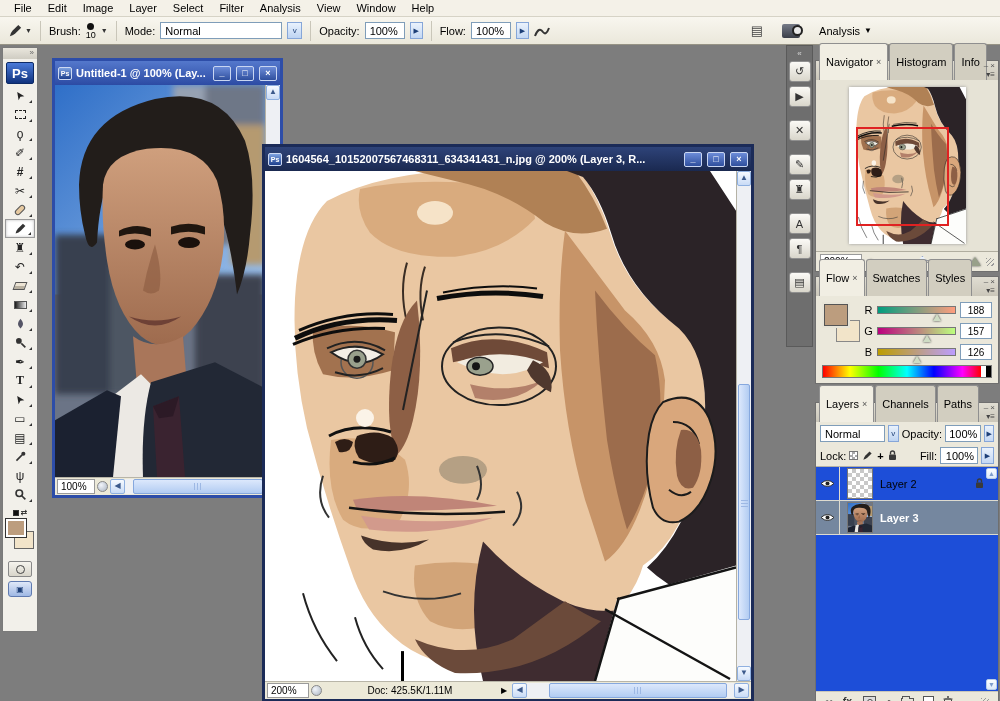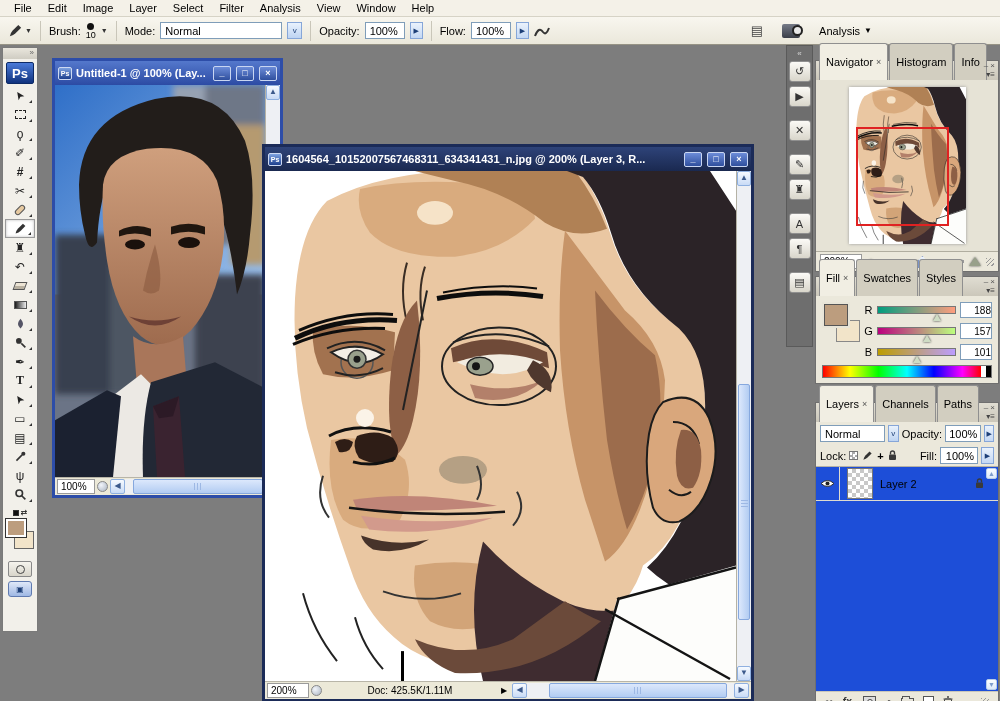--- a/index.html
+++ b/index.html
@@ -96,21 +96,21 @@
 
 .color-body{flex:1;display:flex;padding:6px 6px 2px;gap:4px}
 .fgbg-sm{position:relative;width:38px}
 .fg-sm{position:absolute;left:2px;top:2px;width:24px;height:22px;background:#BC9D7E;border:1px solid #555;outline:2px solid #e8e5d8;z-index:2}
 .bg-sm{position:absolute;left:14px;top:18px;width:24px;height:22px;background:#F2E4C9;border:1px solid #888}
 .chan-col{flex:1;display:flex;flex-direction:column;gap:5px}
 .chan-row{display:flex;align-items:center;gap:4px}
 .chan-label{width:9px;text-align:center}
 .chan-track{flex:1;height:8px;border:1px solid #777;position:relative}
 .chan-thumb{position:absolute;top:7px;width:0;height:0;border-left:4px solid transparent;border-right:4px solid transparent;border-bottom:7px solid #cfdcc4;filter:drop-shadow(0 0 1px #333)}
-.chan-val{width:32px;height:16px;background:#fff;border:1px solid #7f9db9;display:flex;align-items:center;justify-content:flex-end;font-size:10px}
+.chan-val{width:32px;height:16px;background:#fff;border:1px solid #7f9db9;display:flex;align-items:center;justify-content:center;font-size:10px}
 .tr-r{background:linear-gradient(90deg,rgb(0,157,126),rgb(255,157,126))}
 .tr-g{background:linear-gradient(90deg,rgb(188,0,126),rgb(188,255,126))}
 .tr-b{background:linear-gradient(90deg,rgb(188,157,0),rgb(188,157,255))}
 .spectrum{height:13px;margin:3px 6px 5px;border:1px solid #777;background:linear-gradient(90deg,#f00,#ff0 16%,#0f0 33%,#0ff 50%,#00f 66%,#f0f 83%,#f00 94%,#fff 94%,#fff 97%,#000 97%);position:relative}
 
 .lr-controls{padding:3px 4px 2px;display:flex;align-items:center;gap:3px;flex:0 0 auto}
 .combo{width:88px;height:17px;background:#fff;border:1px solid #7f9db9;display:flex;align-items:center;padding:0 4px}
 .lbl{font-size:11px}
 .opacity-field{width:38px;height:17px;background:#fff;border:1px solid #7f9db9;display:flex;align-items:center;justify-content:flex-end;padding:0 3px}
 .lock-icons{display:flex;align-items:center;gap:4px}
@@ -569,21 +569,21 @@
         <span class="nav-slider-thumb"></span>
       </div>
     <span class="tri big"></span>
     <span class="grip-corner"></span>
   </div>
 </div>
 
 <div class="panel-group pg-color">
   <div class="tabs">
     <span class="tab active">
-      <span>Fill</span>
+      <span>Flow</span>
       <span class="tab-close">×</span>
     </span>
     <span class="tab">
         <span>Swatches</span>
       </span>
     <span class="tab">
         <span>Styles</span>
       </span>
     <span class="corner-ctl"><span>‒</span> <span>×</span></span>
     <span class="panel-menu">▾≡</span>
@@ -611,21 +611,21 @@
         <span class="chan-val">
             <span>157</span>
           </span>
       </div>
       <div class="chan-row">
         <span class="chan-label">B</span>
         <div class="chan-track tr-b">
             <span class="chan-thumb" style="left:46%"></span>
           </div>
         <span class="chan-val">
-            <span>101</span>
+            <span>126</span>
           </span>
       </div>
     </div>
   </div>
   <div class="spectrum"></div>
 </div>
 
 <div class="panel-group pg-layers">
   <div class="tabs">
     <span class="tab active">
@@ -677,20 +677,31 @@
           <svg width="15" height="9">
             <use href="#ic-eye"></use>
           </svg>
         </span>
       <span class="thumb checker"></span>
       <span class="layer-name">Layer 2</span>
       <svg width="9" height="11">
           <use href="#ic-lock"></use>
         </svg>
     </div>
+    <div class="layer-row selected">
+      <span class="eye-cell">
+          <svg width="15" height="9">
+            <use href="#ic-eye"></use>
+          </svg>
+        </span>
+      <span class="thumb"><svg width="24" height="29" viewBox="0 0 210 393" preserveAspectRatio="none">
+            <use href="#photo"></use>
+          </svg></span>
+      <span class="layer-name">Layer 3</span>
+    </div>
     <div class="list-rail">
       <span class="rail-arrow">▲</span>
       <span class="rail-arrow">▼</span>
     </div>
   </div>
   <div class="layers-footer">
     <span class="glyph-icon">∞</span>
     <span class="fx-label">fx.</span>
     <span class="mask-icon">
         <i></i>

